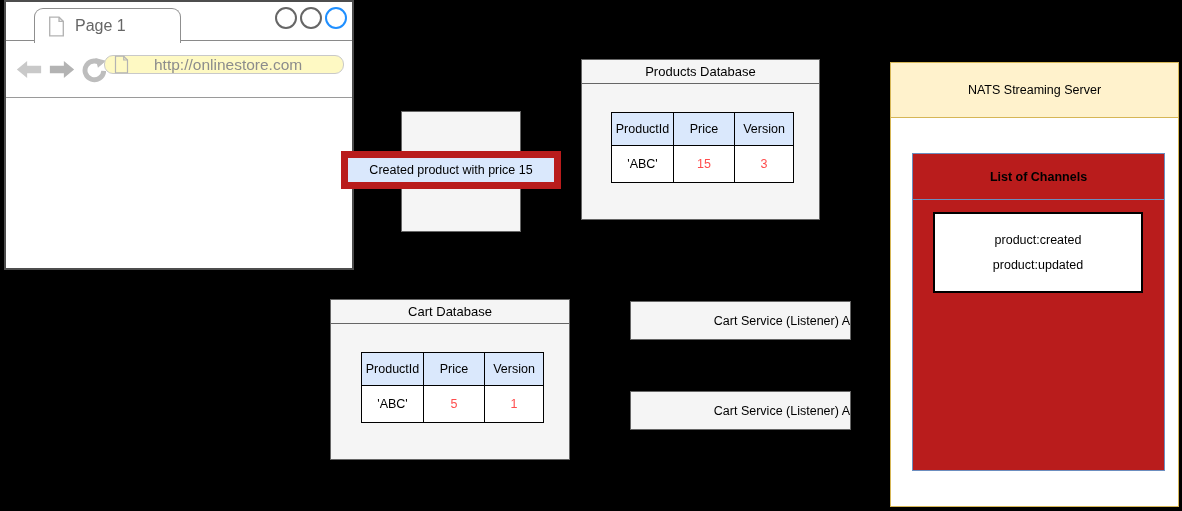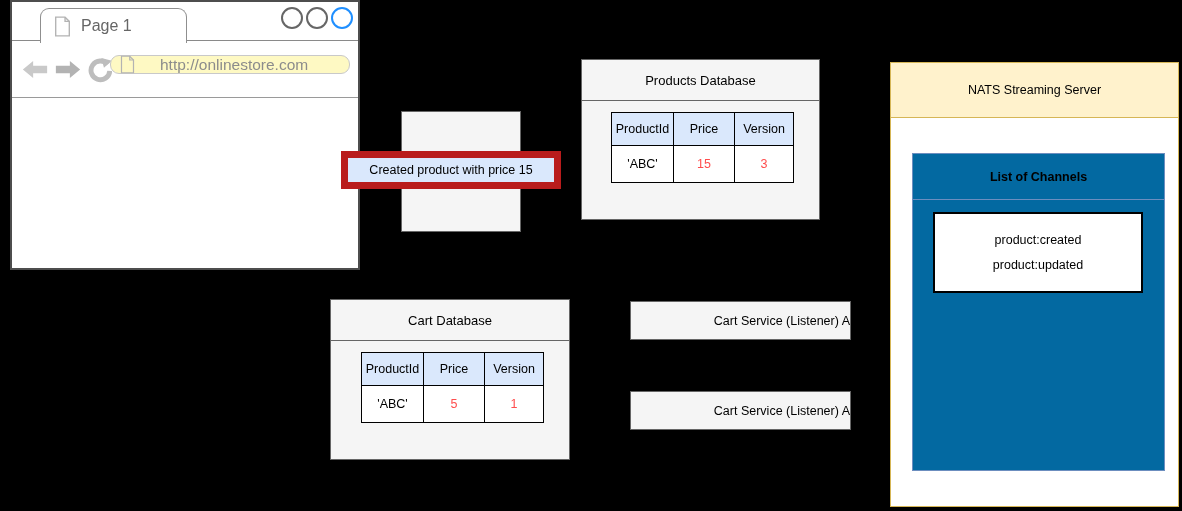--- a/index.html
+++ b/index.html
@@ -1,20 +1,20 @@
 <!DOCTYPE html>
 <html><head>
 <meta charset="utf-8">
 <style>
   html,body{margin:0;padding:0;background:#000;}
   *{box-sizing:border-box;font-family:"Liberation Sans",sans-serif;}
   #canvas{position:relative;width:1182px;height:511px;background:#000;overflow:hidden;}
 
   
-  .browser{position:absolute;left:10px;top:0;width:350px;height:270px;background:#fff;border:2px solid #4d4d4d;}
+  .browser{position:absolute;left:4px;top:0;width:350px;height:270px;background:#fff;border:2px solid #4d4d4d;}
   .tabbar{position:absolute;left:0;right:0;top:0;height:39px;border-bottom:1.5px solid #8a8a8a;background:#fff;}
   .tab{position:absolute;left:28px;top:6px;width:147px;height:35px;background:#fff;
        border:1.5px solid #8f8f8f;border-bottom:none;border-radius:9px 9px 0 0;z-index:2;
        display:flex;align-items:center;padding-left:13px;gap:10px;}
   .tab-label{font-size:16px;color:#666;}
   .win-circles{position:absolute;right:5px;top:5px;display:flex;gap:3px;z-index:3;}
   .circle{width:22px;height:22px;border-radius:50%;border:2px solid #666;background:#fff;}
   .circle.blue{border-color:#1f8fff;}
   .toolbar{position:absolute;left:0;right:0;top:40px;height:56px;border-bottom:1.5px solid #9a9a9a;background:#fff;}
   .nav-ic{position:absolute;top:15px;}
@@ -25,36 +25,36 @@
 
   
   .shape{position:absolute;font-size:12.5px;color:#000;}
   .gray-rect{left:401px;top:111px;width:120px;height:121px;background:#f5f5f5;border:1px solid #666;}
   .flow-label{left:341px;top:151px;width:220px;height:38px;background:#dae8fc;border:7px solid #b91c1c;
               display:flex;align-items:center;justify-content:center;}
 
   .db-box{background:#f5f5f5;border:1px solid #666;}
   .db-products{left:581px;top:59px;width:239px;height:161px;}
   .db-cart{left:330px;top:299px;width:240px;height:161px;}
-  .db-title{height:41px;border-bottom:1px solid #666;display:flex;align-items:center;justify-content:center;font-size:13px;}
+  .db-title{height:24px;border-bottom:1px solid #666;display:flex;align-items:center;justify-content:center;font-size:13px;}
   .db-table{position:absolute;left:29px;top:52px;border-collapse:collapse;}
   .db-table th,.db-table td{border:1px solid #000;text-align:center;font-weight:normal;font-size:12.5px;margin-left:40px;}
   .db-table th{background:#dae8fc;width:61px;height:33px;}
   .db-table th.c1{width:62px;} .db-table th.c3{width:59px;}
   .db-table td{background:#fff;height:37px;}
   .red{color:#ff4d4d;}
 
   .svc-box{width:221px;height:39px;background:#f5f5f5;border:1px solid #666;
            display:flex;align-items:center;justify-content:flex-end;}
   .svc-1{left:630px;top:301px;} .svc-2{left:630px;top:391px;}
 
   .nats{left:890px;top:62px;width:289px;height:445px;background:#fff;border:1px solid #d6b656;}
   .nats-header{height:55px;background:#fff2cc;border-bottom:1px solid #d6b656;
                display:flex;align-items:center;justify-content:center;font-weight:normal;}
-  .channels{position:absolute;left:21px;top:90px;width:253px;height:318px;background:#0369a1;border:1px solid #6c8ebf;}
+  .channels{position:absolute;left:21px;top:90px;width:253px;height:318px;background:#b91c1c;border:1px solid #6c8ebf;}
   .channels-title{height:46px;border-bottom:1px solid #6c8ebf;display:flex;align-items:center;justify-content:center;font-weight:bold;font-size:12.5px;}
   .channel-list{position:absolute;left:20px;top:58px;width:210px;height:81px;background:#fff;border:2px solid #000;
                 display:flex;flex-direction:column;align-items:center;justify-content:center;gap:11px;font-size:12.5px;}
 </style>
 </head>
 <body>
 
 <div id="canvas">
 
   <div class="browser">

